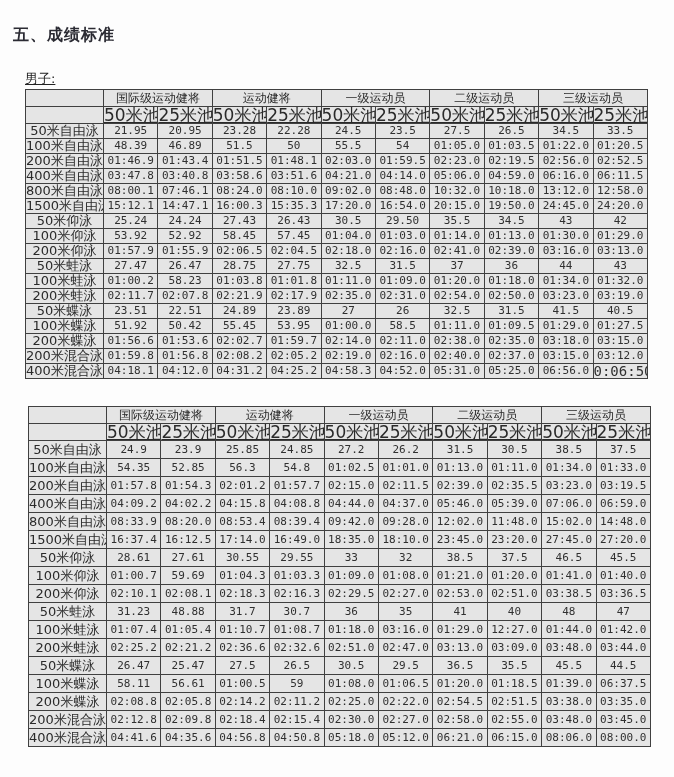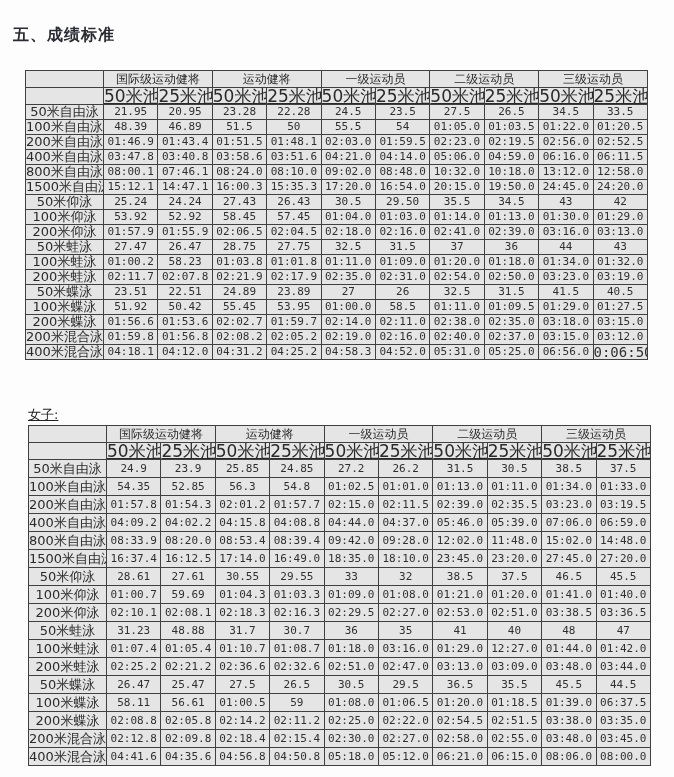--- a/index.html
+++ b/index.html
@@ -69,20 +69,21 @@
   .val.big { font-size: 14px; }
   .tbl-men  td, .tbl-men  tbody th { height: 14px; line-height: 14px; }
   .tbl-women td, .tbl-women tbody th { height: 17px; line-height: 17px; }
 </style>
 </head>
 <body>
 
 <h1 class="page-title">五、成绩标准</h1>
 
 <div class="section" id="men-section">
+  <div class="section-label">男子:</div>
   <table class="tbl-men">
       <colgroup>
         <col style="width: 78px;">
         <col>
         <col>
         <col>
         <col>
         <col>
         <col>
         <col>
@@ -333,21 +334,20 @@
           <td class="val">05:31.0</td>
           <td class="val">05:25.0</td>
           <td class="val">06:56.0</td>
           <td class="val big">0:06:50</td>
         </tr>
       </tbody>
     </table>
 </div>
 
 <div class="section" id="women-section">
-  <div class="section-label">女子:</div>
   <table class="tbl-women">
       <colgroup>
         <col style="width: 78px;">
         <col>
         <col>
         <col>
         <col>
         <col>
         <col>
         <col>

